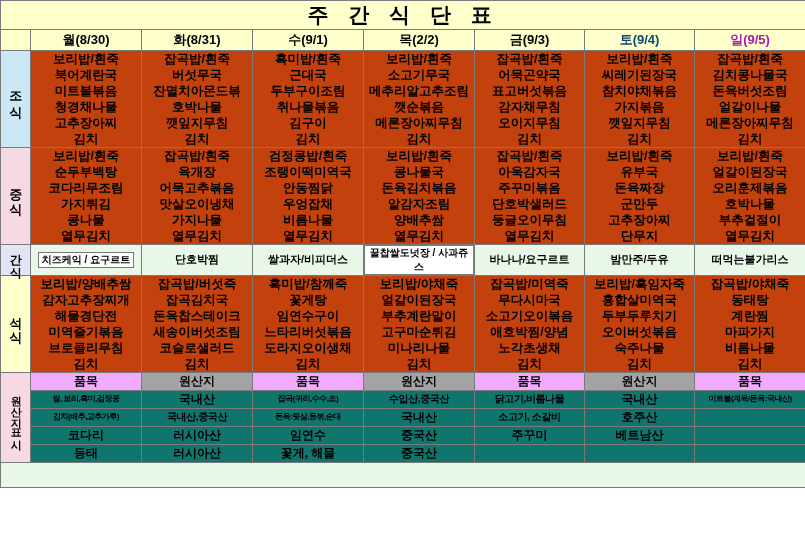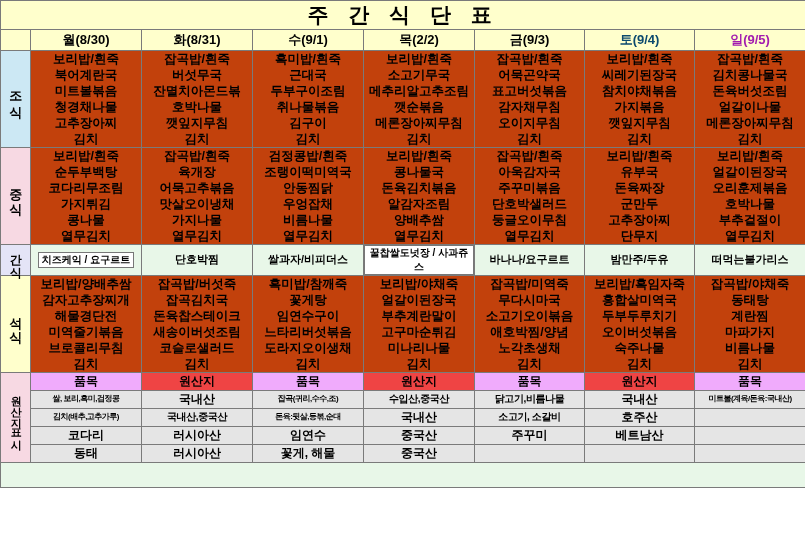--- a/index.html
+++ b/index.html
@@ -71,27 +71,27 @@
   .snack .chip{
     display:inline-block;
     border:1px solid #777;
     background:#ffffff;
     padding:0 3px;
     font-size:10px;
     line-height:14px;
   }
   .snack .plain{font-size:11px;}
   .origin-head{
-    background:#ef4444;
+    background:#a3a3a3;
     font-size:12px;
     height:17px;
   }
   .origin-head.white{background:#f0abfc;}
   .origin-cell{
-    background:#e5e5e5;
+    background:#0f766e;
     font-size:12px;
     height:17px;
   }
   .origin-cell.small{font-size:10px;letter-spacing:-0.4px;}
   .origin-cell.tiny{font-size:8px;letter-spacing:-0.5px;}
   .footer{
     background:#e8f7e8;
     height:24px;
   }
 </style>

